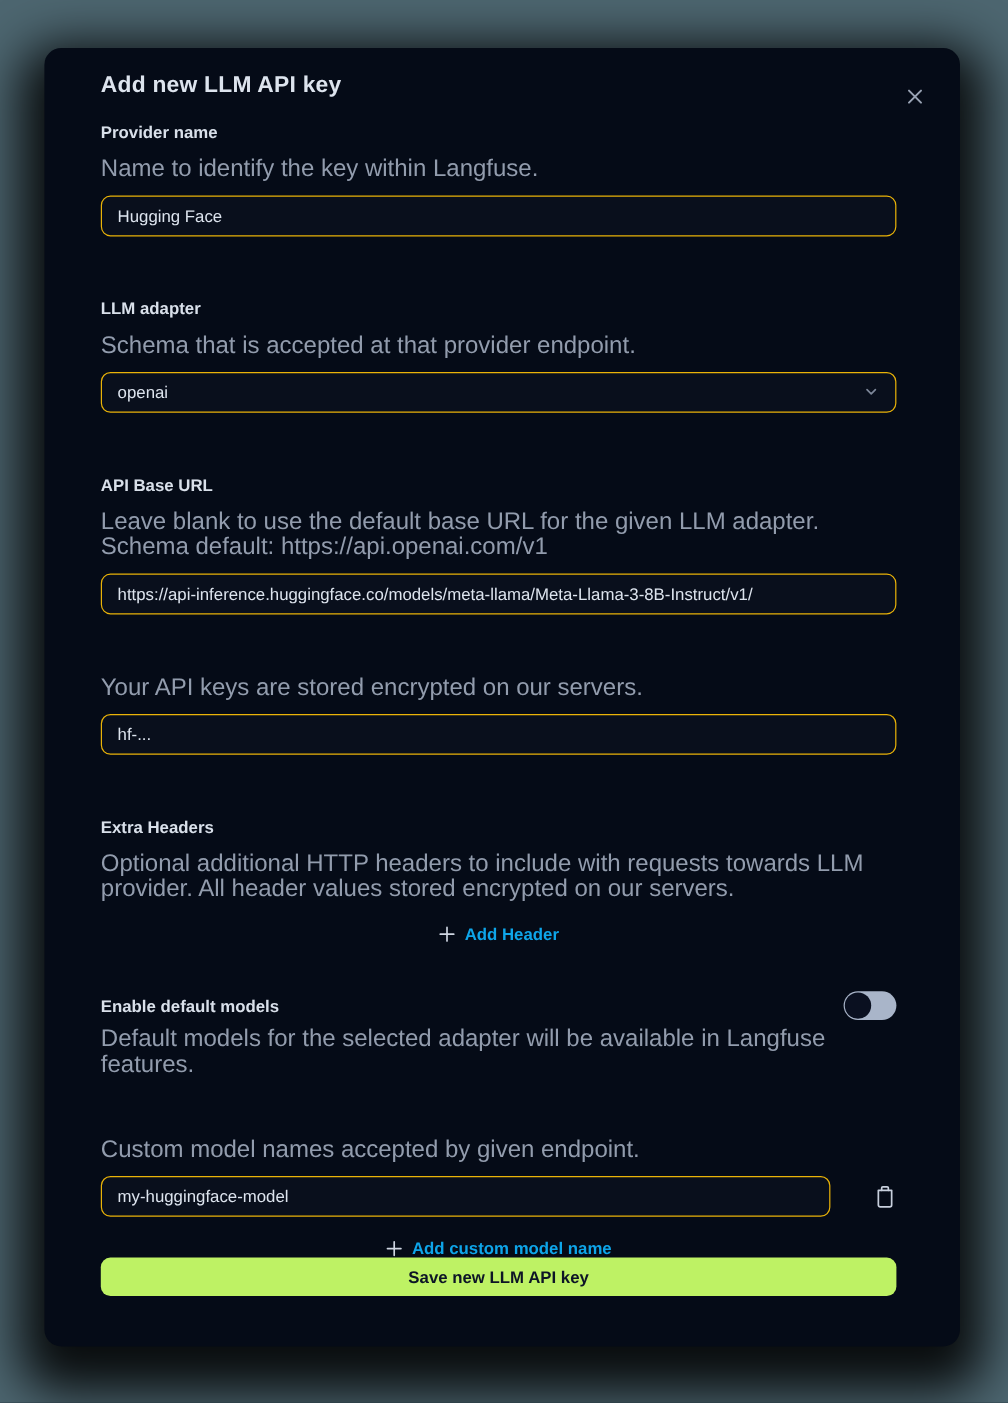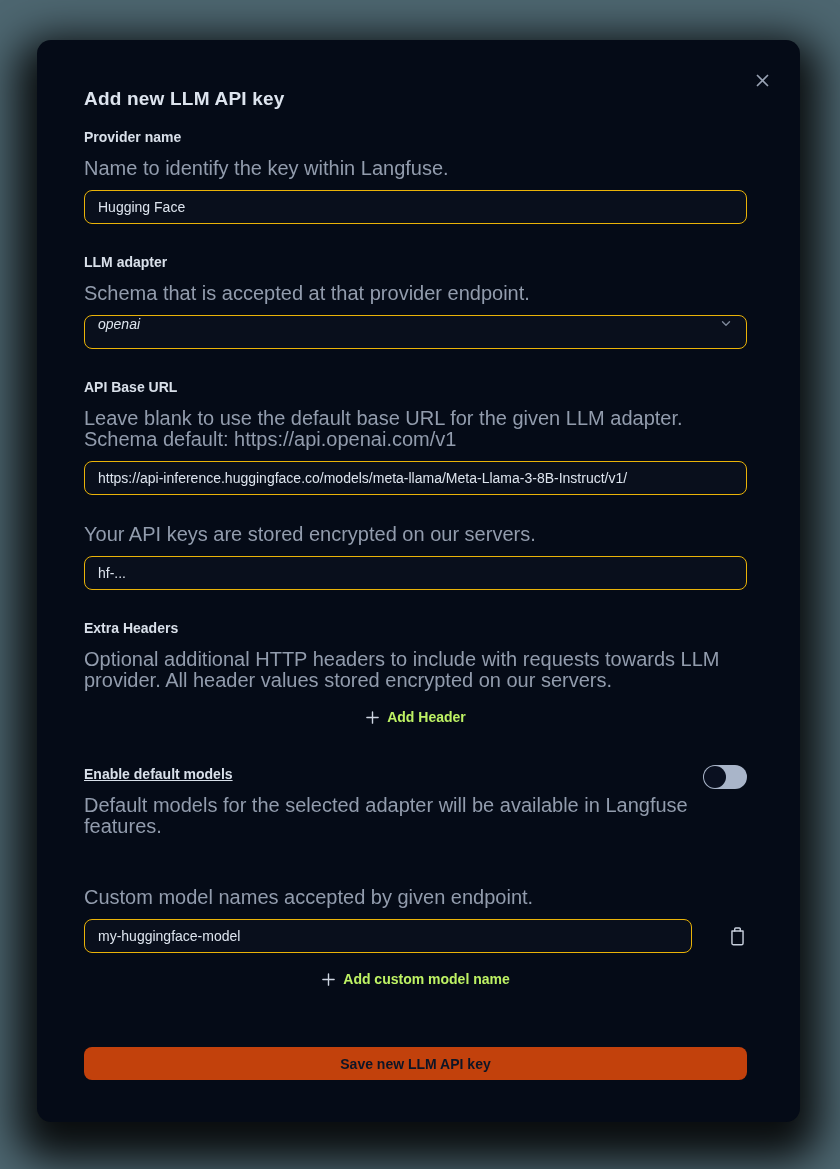--- a/index.html
+++ b/index.html
@@ -14,21 +14,21 @@
   }
   .modal {
     position: absolute;
     left: 37px;
     top: 40px;
     width: 763px;
     height: 1082px;
     background: #050b17;
     border-radius: 14px;
     box-shadow: 0 18px 42px 20px rgba(0,0,0,0.88);
-    padding: 48px 53px 42px 47px;
+    padding: 21px 53px 42px 47px;
     display: flex;
     flex-direction: column;
     color: #d9e0ea;
   }
   .modal-title {
     font-size: 19px;
     font-weight: 700;
     color: #dde4ee;
     letter-spacing: 0.2px;
     margin: 0 0 18px 0;
@@ -41,21 +41,21 @@
     height: 18px;
     background: none;
     border: none;
     padding: 0;
     color: #98a2b3;
     cursor: pointer;
     display: flex;
     align-items: center;
     justify-content: center;
   }
-  .field { margin-bottom: 29px; }
+  .field { margin-bottom: 51px; }
   .field-label {
     display: block;
     font-size: 14px;
     font-weight: 600;
     color: #d9e0ea;
     margin-bottom: 12px;
     line-height: 18px;
   }
   .field-desc {
     font-size: 20px;
@@ -70,45 +70,44 @@
     border: 1px solid #eab308;
     border-radius: 8px;
     color: #dde4ee;
     font-size: 14px;
     padding: 0 13px;
     font-family: "Liberation Sans", sans-serif;
     outline: none;
   }
   .select {
     display: flex;
-    align-items: flex-start;
+    align-items: center;
     justify-content: space-between;
     cursor: pointer;
-    font-style: italic;
   }
   .chev { color: #7d8799; flex: 0 0 auto; }
   .add-btn {
     display: flex;
     align-items: center;
     gap: 7px;
     margin: 18px auto 0;
     background: none;
     border: none;
     padding: 0;
     font-family: "Liberation Sans", sans-serif;
     font-size: 14px;
     font-weight: 600;
-    color: #bef264;
+    color: #0ea5e9;
     cursor: pointer;
   }
   .add-btn .plus { color: #cfd6e2; display: flex; }
   .toggle-row {
     display: flex;
+    align-items: center;
     justify-content: space-between;
-    text-decoration: underline;
   }
   .toggle-row .field-label { margin-bottom: 0; }
   .toggle-row + .field-desc { margin-top: 6px; margin-bottom: 14px; }
   .switch {
     width: 44px;
     height: 24px;
     border-radius: 999px;
     background: #a9b5c9;
     position: relative;
     border: none;
@@ -139,21 +138,21 @@
     cursor: pointer;
     display: flex;
     flex: 0 0 auto;
   }
   .save-btn {
     margin-top: auto;
     width: 100%;
     height: 33px;
     border: none;
     border-radius: 8px;
-    background: #c2410c;
+    background: #bef264;
     color: #0d1526;
     font-family: "Liberation Sans", sans-serif;
     font-size: 14px;
     font-weight: 600;
     cursor: pointer;
   }
   .mb0 { margin-bottom: 0; }
   .group-xh { margin-bottom: 40px; }
   .group-dm { margin-bottom: 36px; }
 </style>

